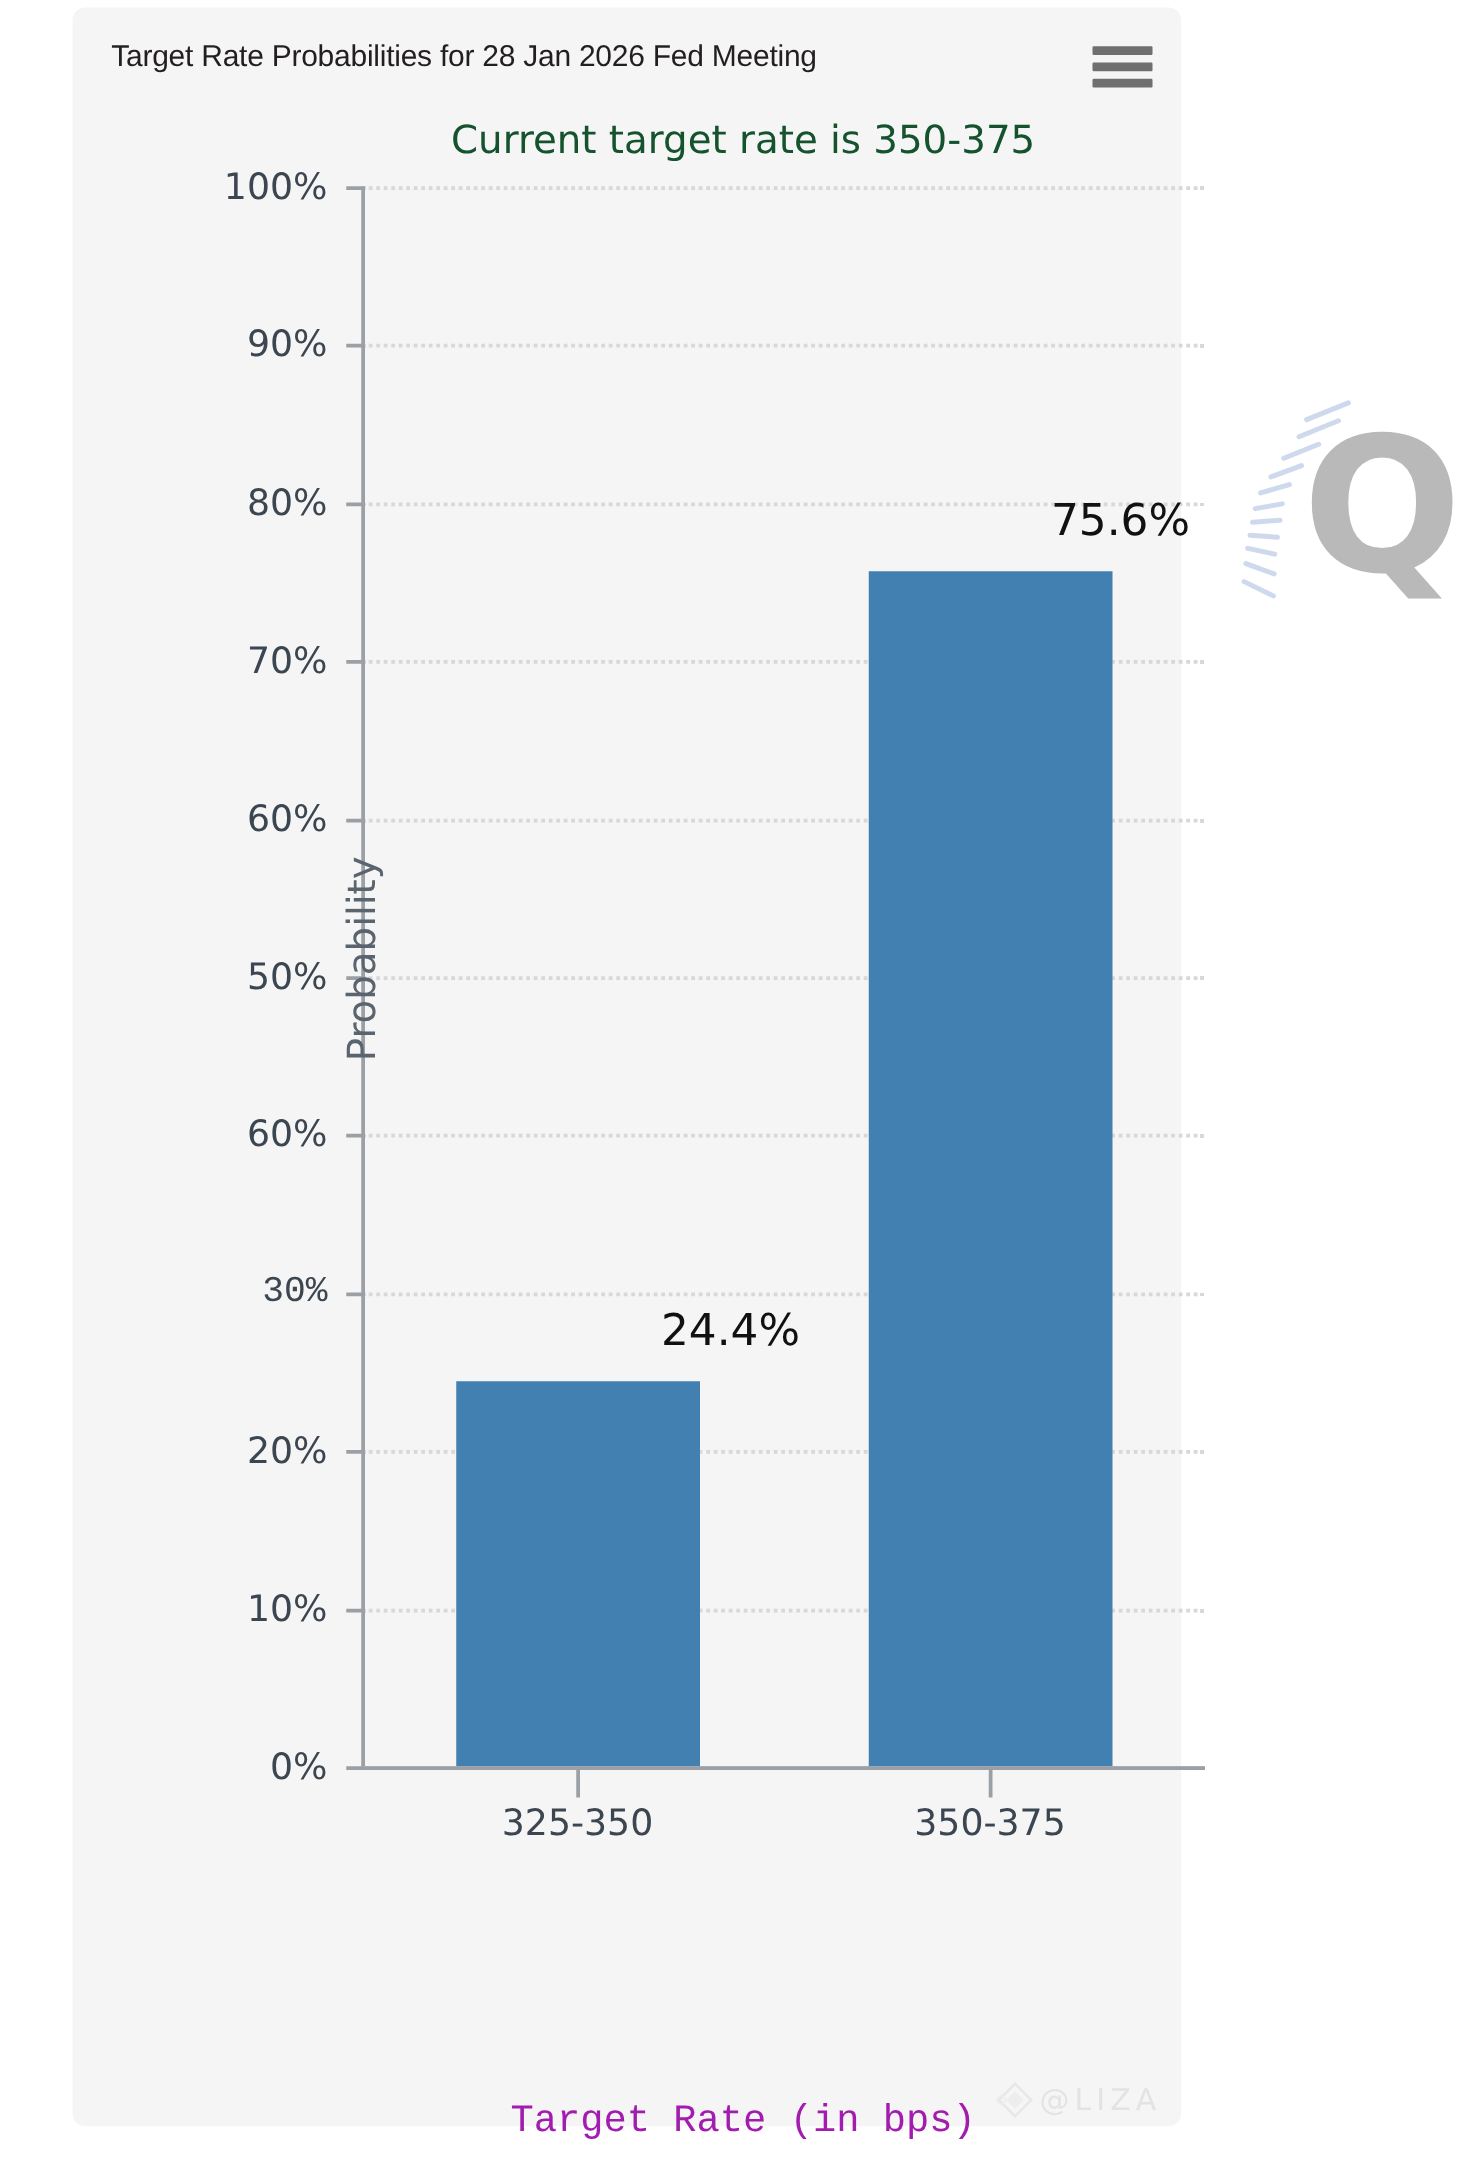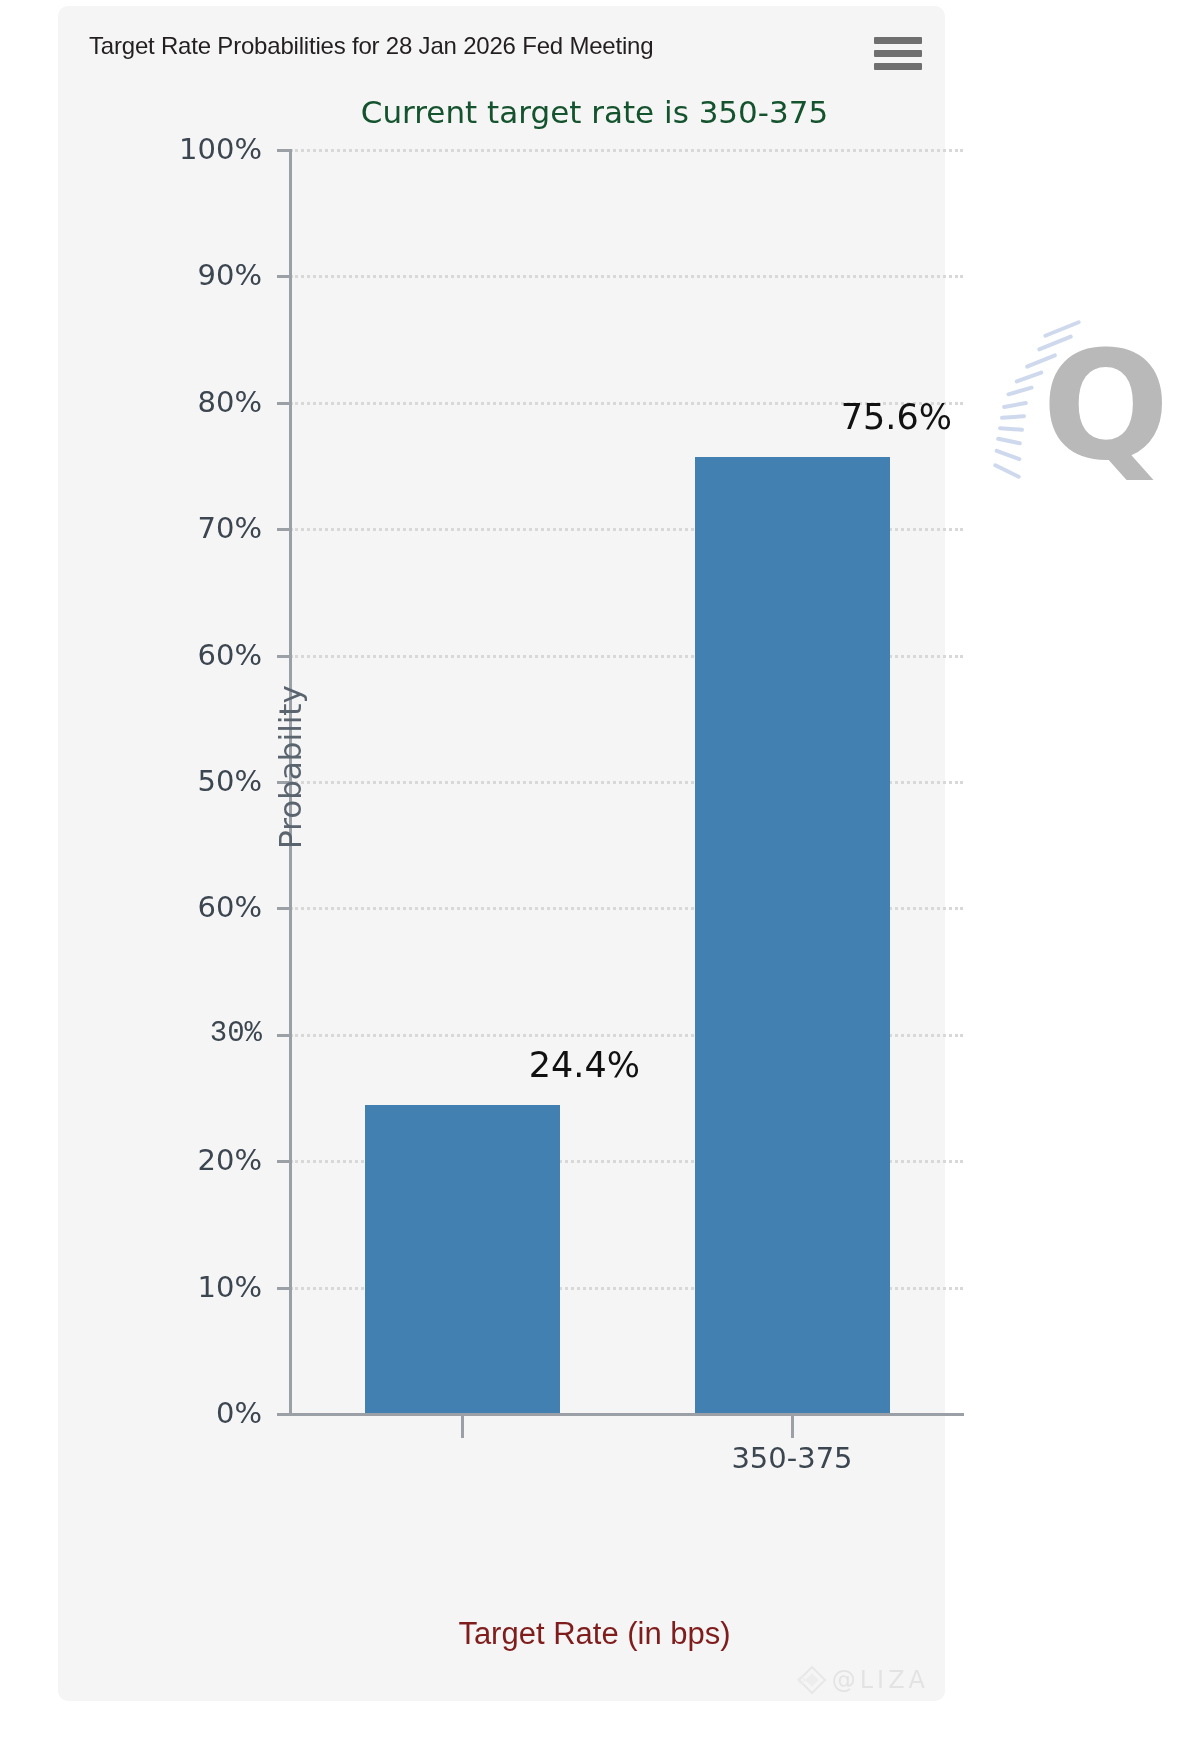--- a/index.html
+++ b/index.html
@@ -162,26 +162,26 @@
     width: 320px;
     text-align: center;
     font-size: 29px;
     color: #3c4650;
     font-family: "DejaVu Sans", sans-serif;
   }
 
   #x-axis-title {
     position: absolute;
     left: 200px;
-    top: 1610px;
+    top: 1674px;
     width: 673px;
     text-align: center;
     font-size: 31px;
-    color: #7f1d1d;
-    font-family: Liberation Sans, sans-serif;
+    color: #a21caf;
+    font-family: Liberation Mono, monospace;
   }
   #y-axis-title {
     position: absolute;
     left: -18px;
     top: 700px;
     font-size: 31px;
     color: #5a646e;
     font-family: "DejaVu Sans", sans-serif;
     transform: rotate(-90deg);
     transform-origin: left top;
@@ -319,20 +319,21 @@
 
       <div class="bar" style="left:75px; width:195px; top:955.6px; height:308.4px;"></div>
       <div class="bar-label" style="left:-5px; width:355px; top:896px;">24.4%</div>
 
       <div class="bar" style="left:405px; width:195px; top:308.4px; height:955.6px;"></div>
       <div class="bar-label" style="left:342px; width:320px; top:248px;">75.6%</div>
 
       <div id="x-axis-line"></div>
       <div class="x-tick" style="left:171px;"></div>
       <div class="x-tick" style="left:501px;"></div>
+      <div class="x-label" style="left:12px;">325-350</div>
       <div class="x-label" style="left:342px;">350-375</div>
 
       <div id="y-axis-title">Probability</div>
     </div>
 
     <div id="x-axis-title">Target Rate (in bps)</div>
   </div>
 
   <div id="credit-watermark">
     <div id="credit-diamond">

